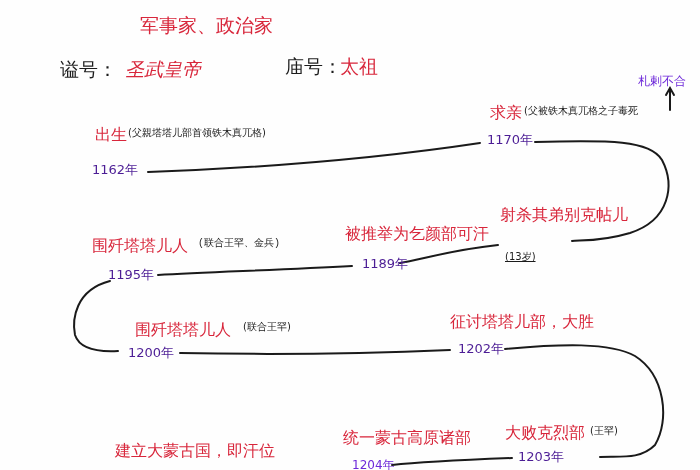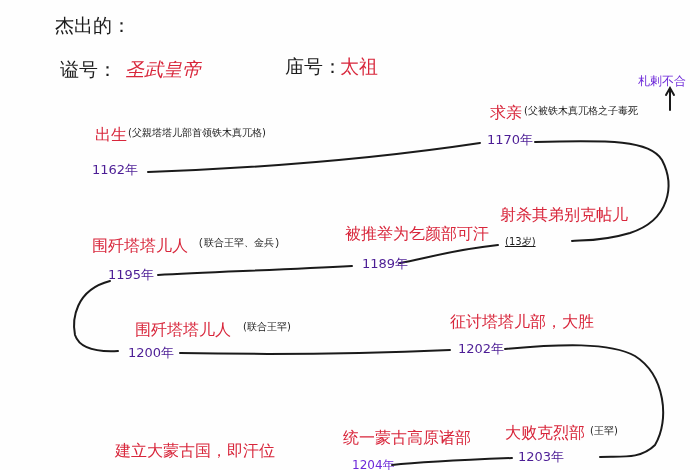--- a/index.html
+++ b/index.html
@@ -41,42 +41,42 @@
     <path d="M180 353 C 280 355, 380 353, 450 350"></path>
 
     <path d="M505 349 C 560 344, 610 342, 635 356 C 665 375, 670 420, 655 445 C 640 460, 620 456, 600 457"></path>
 
     <path d="M512 458 C 460 460, 410 463, 392 465"></path>
 
     <path d="M670 110 L 670 90"></path>
     <path d="M666 95 L 670 88 L 674 95"></path>
   </svg>
 
-  <span class="txt hdr blk" style="left:55px;top:16px;">杰出的：</span>
+  <span class="txt hdr red" style="left:140px;top:16px;">军事家、政治家</span>
   <span class="txt hdr blk" style="left:60px;top:60px;">谥号：</span>
   <span class="txt hdr red" style="left:125px;top:60px;font-style:italic;">圣武皇帝</span>
   <span class="txt hdr blk" style="left:285px;top:57px;">庙号：</span>
   <span class="txt hdr red" style="left:340px;top:57px;">太祖</span>
 
   <div>
     <span class="txt lbl red" style="left:95px;top:127px;">出生</span>
     <span class="txt note blk" style="left:128px;top:128px;">(父親塔塔儿部首领铁木真兀格)</span>
     <span class="txt yr" style="left:92px;top:163px;">1162年</span>
   </div>
 
   <div>
     <span class="txt lbl red" style="left:490px;top:105px;">求亲</span>
     <span class="txt note blk" style="left:524px;top:106px;">(父被铁木真兀格之子毒死</span>
     <span class="txt yr" style="left:487px;top:133px;">1170年</span>
     <span class="txt tiny" style="left:638px;top:75px;">札剌不合</span>
   </div>
 
   <div>
     <span class="txt lbl red" style="left:500px;top:207px;">射杀其弟别克帖儿</span>
-    <span class="txt note blk" style="left:505px;top:237px;text-decoration:underline;">(13岁)</span>
+    <span class="txt note blk" style="left:505px;top:252px;text-decoration:underline;">(13岁)</span>
   </div>
 
   <div>
     <span class="txt lbl red" style="left:345px;top:226px;">被推举为乞颜部可汗</span>
     <span class="txt yr" style="left:362px;top:257px;">1189年</span>
   </div>
 
   <div>
     <span class="txt lbl red" style="left:92px;top:238px;">围歼塔塔儿人</span>
     <span class="txt note blk" style="left:198px;top:239px;font-family:Liberation Mono, monospace;">(联合王罕、金兵)</span>

